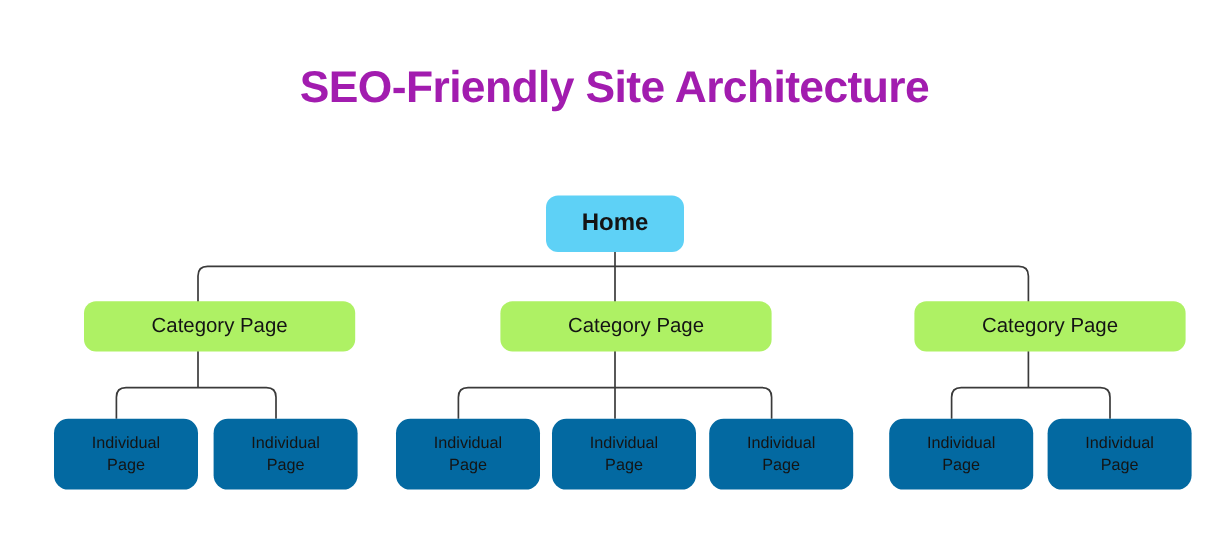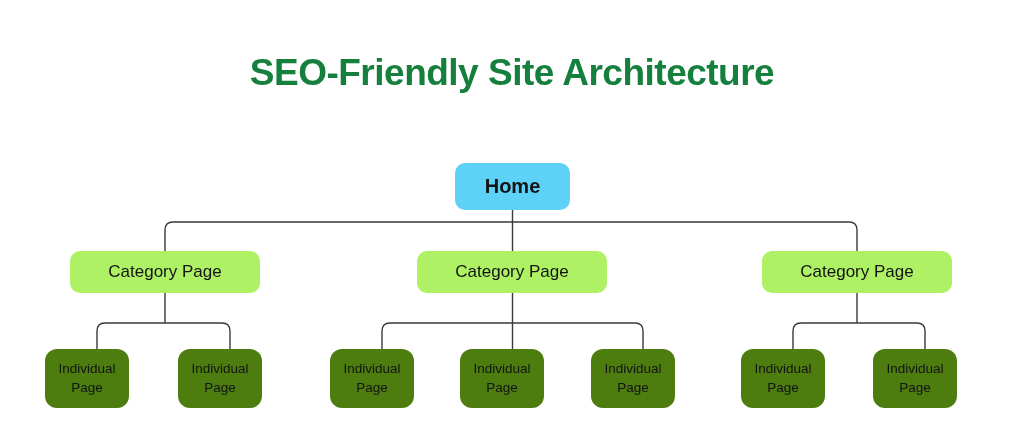--- a/index.html
+++ b/index.html
@@ -11,21 +11,21 @@
     color: #141414;
     overflow: hidden;
   }
   .diagram-title {
     position: absolute;
     top: 52px; left: 0; width: 1024px;
     text-align: center;
     font-size: 37px;
     font-weight: bold;
     letter-spacing: -0.5px;
-    color: #15803d;
+    color: #a21caf;
   }
   .connectors {
     position: absolute; left: 0; top: 0;
     z-index: 1;
   }
   .connectors path {
     fill: none;
     stroke: #3a3a3a;
     stroke-width: 1.4;
   }
@@ -41,32 +41,32 @@
   .node-home {
     left: 455px; top: 163px;
     width: 115px; height: 47px;
     background: #5ed1f6;
     border-radius: 10px;
     font-size: 20px;
     font-weight: bold;
   }
   .node-category {
     top: 251px;
-    width: 190px; height: 42px;
+    width: 226px; height: 42px;
     background: #aef164;
     border-radius: 10px;
     font-size: 17px;
   }
   .cat-0 { left: 70px; }
   .cat-1 { left: 417px; }
   .cat-2 { left: 762px; }
   .node-individual {
     top: 349px;
-    width: 84px; height: 59px;
-    background: #4d7c0f;
+    width: 120px; height: 59px;
+    background: #0369a1;
     border-radius: 12px;
     font-size: 13.5px;
     line-height: 1.4;
     padding: 0 16px;
   }
   .ind-0 { left: 45px; }
   .ind-1 { left: 178px; }
   .ind-2 { left: 330px; }
   .ind-3 { left: 460px; }
   .ind-4 { left: 591px; }

